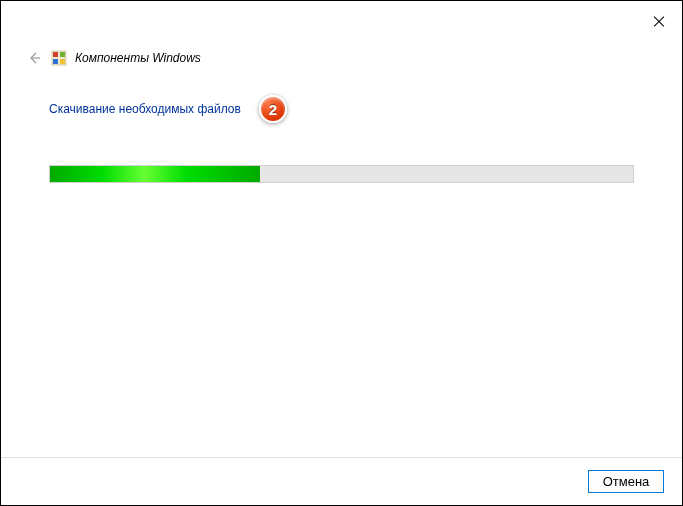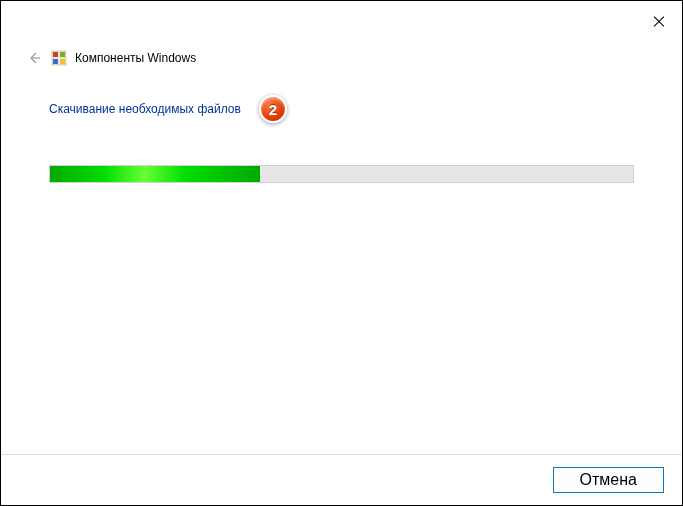--- a/index.html
+++ b/index.html
@@ -73,20 +73,21 @@
       align-items: center;
       justify-content: center;
     }
     .windows-icon svg {
       width: 16px;
       height: 16px;
     }
     .window-title {
       font-size: 12px;
       color: #000;
+      font-style: italic;
     }
     .content {
       padding: 20px 48px;
     }
     .status-row {
       display: flex;
       align-items: center;
       gap: 18px;
     }
     .status-text {
@@ -130,22 +131,22 @@
       position: absolute;
       bottom: 0;
       left: 0;
       right: 0;
       padding: 12px 18px;
       border-top: 1px solid #dfdfdf;
       display: flex;
       justify-content: flex-end;
     }
     .cancel-btn {
-      padding: 3px 26px;
-      font-size: 16px;
+      padding: 3px 8px;
+      font-size: 13px;
       font-family: inherit;
       background: #fdfdfd;
       border: 1px solid #0078d7;
       cursor: pointer;
       min-width: 76px;
     }
   </style>
 </head>
 <body>
 

